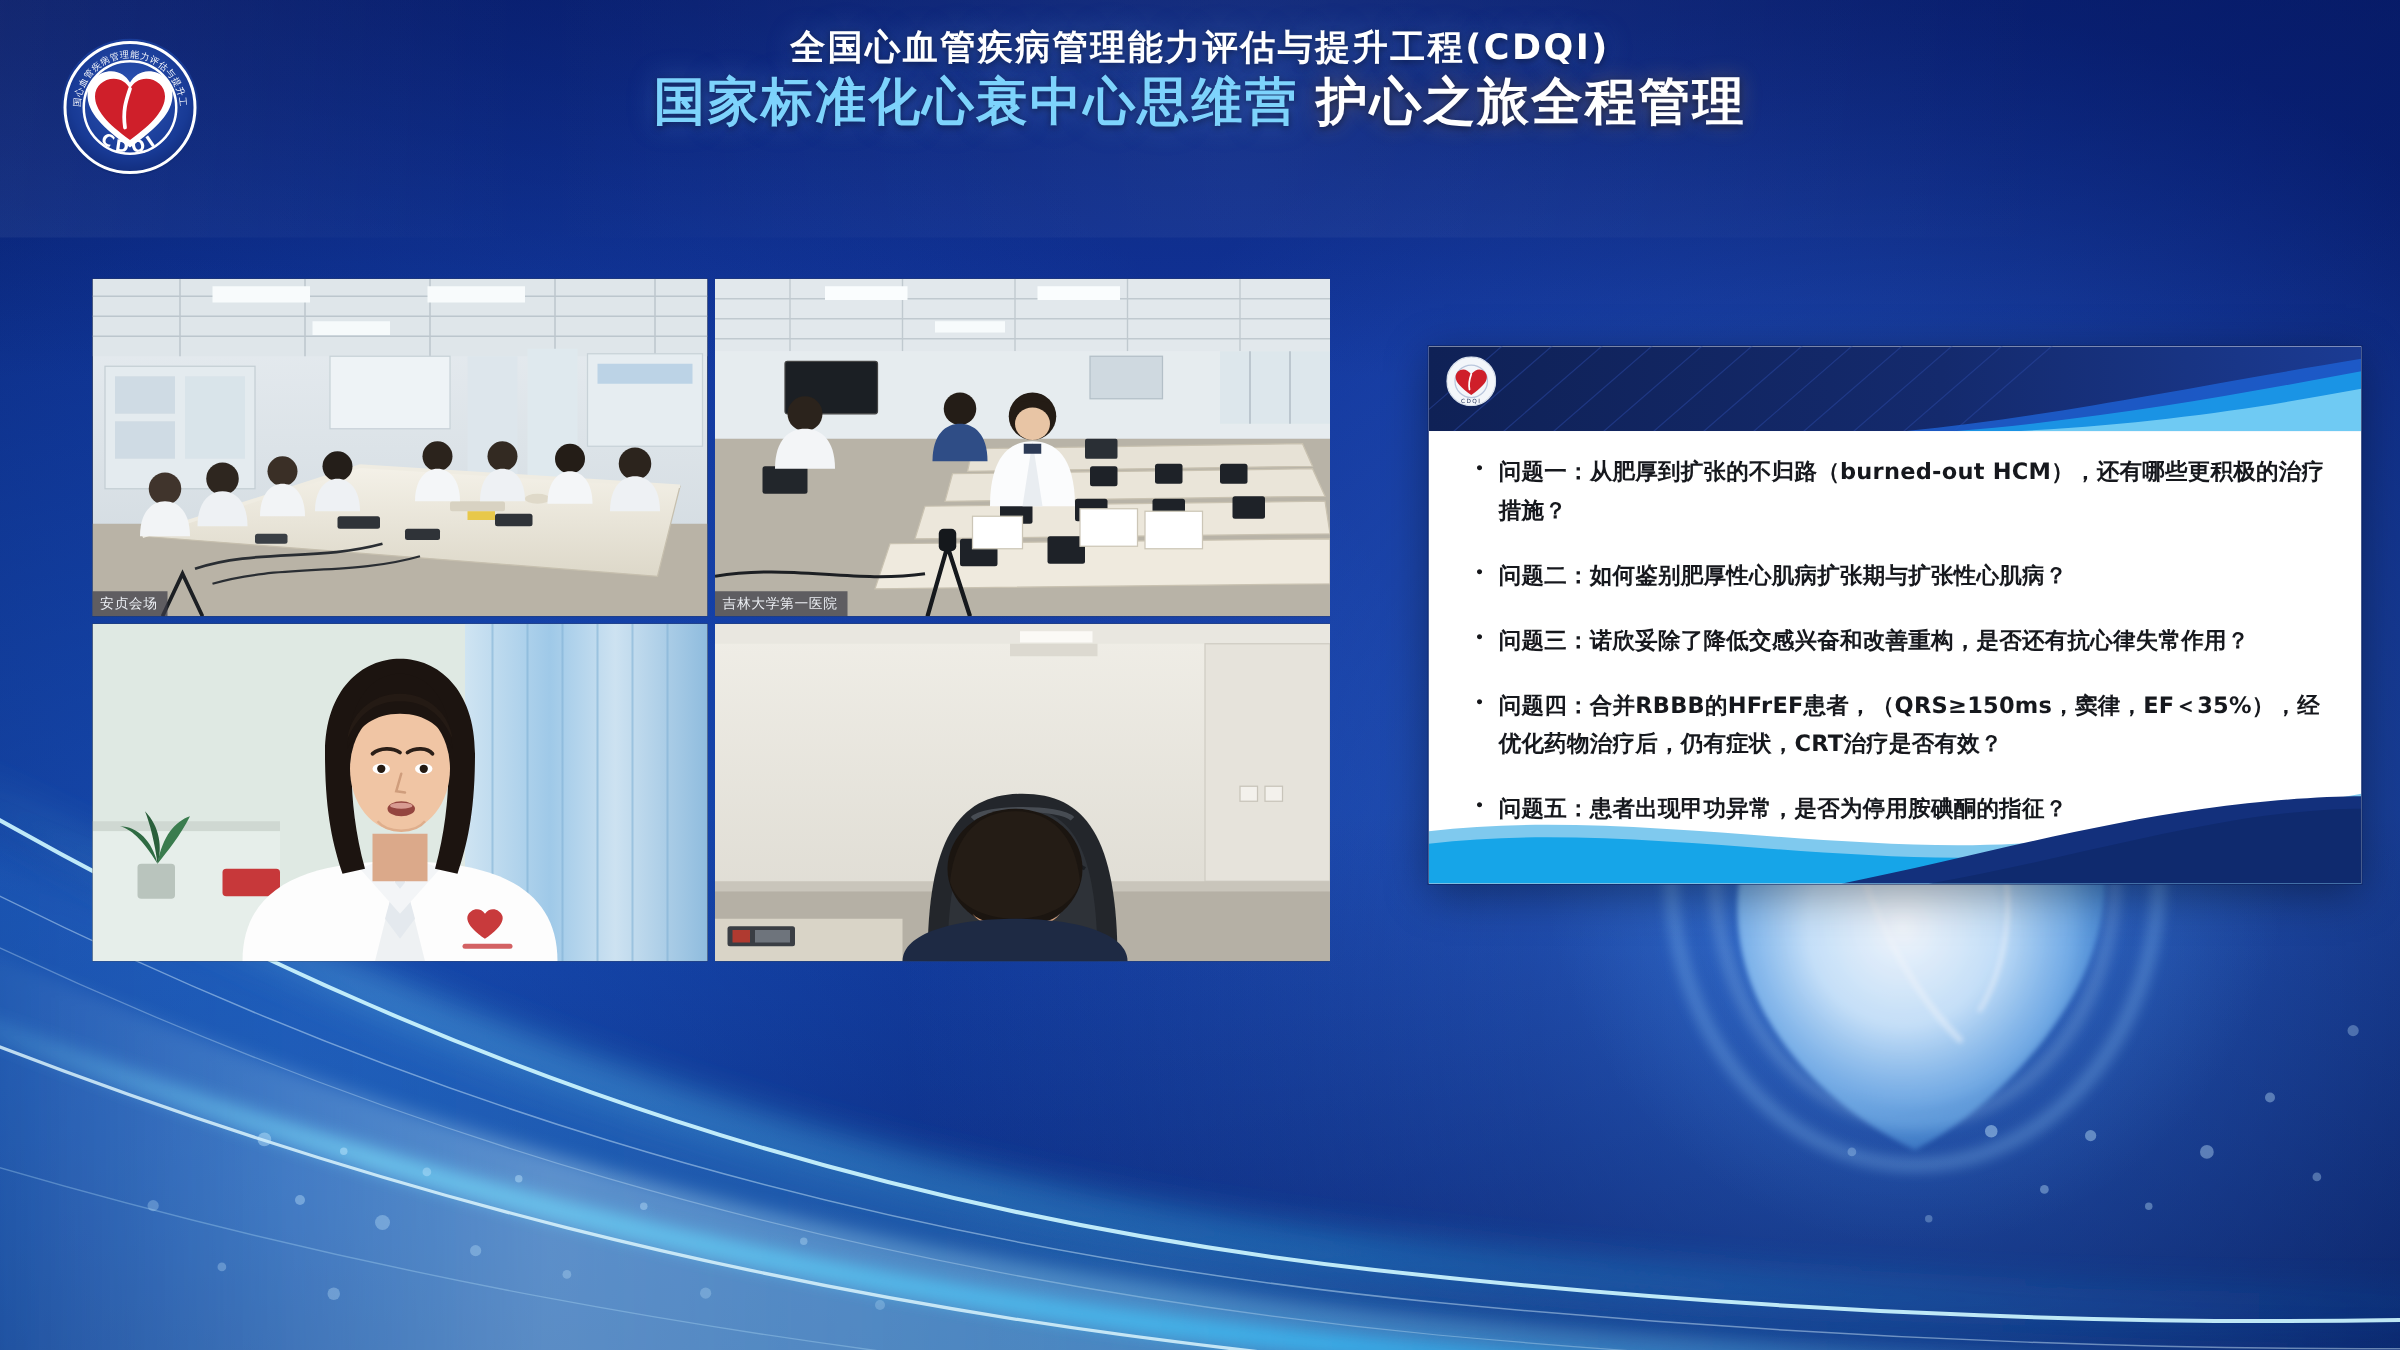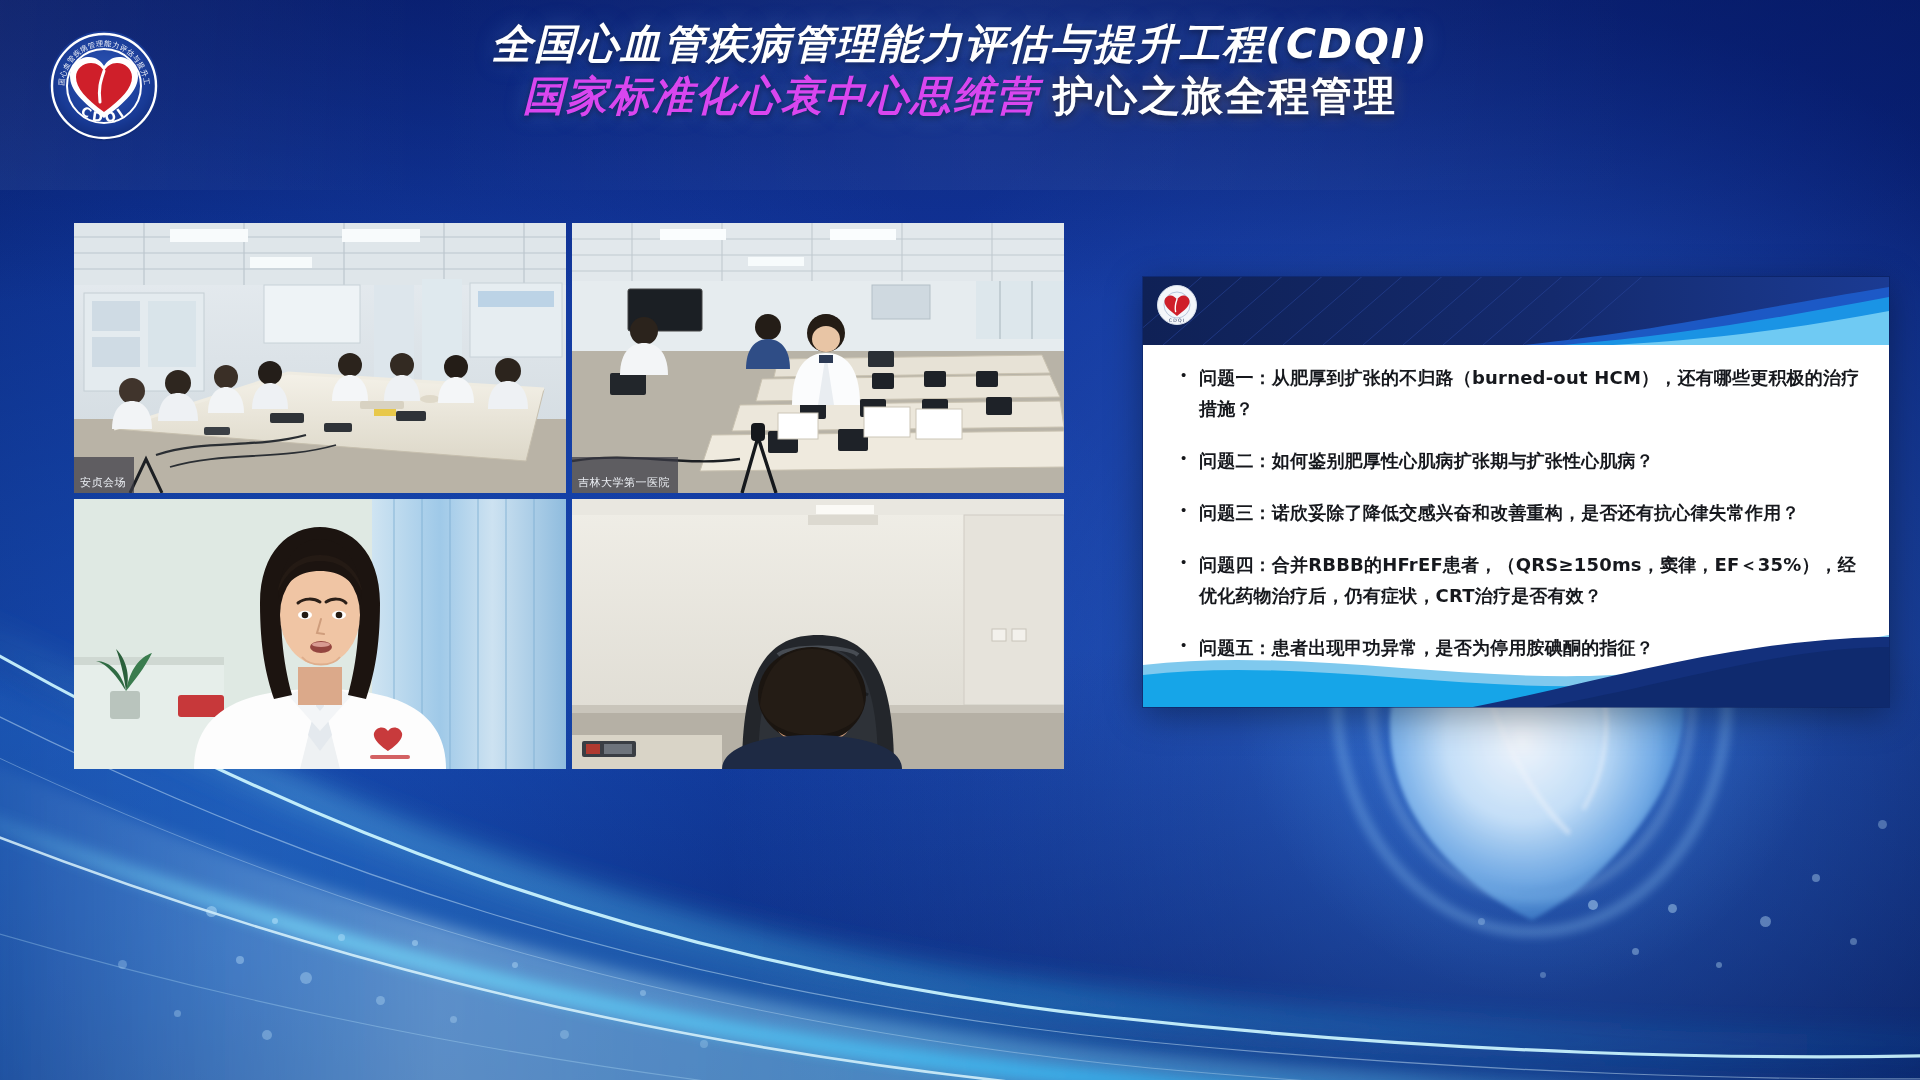--- a/index.html
+++ b/index.html
@@ -39,38 +39,38 @@
 
   
   .dots{position:absolute;inset:0;pointer-events:none;}
   .dot{position:absolute;border-radius:50%;background:rgba(200,235,255,.75);}
 
   
   .header{position:absolute;left:0;top:0;width:1920px;height:175px;}
   .logo-badge{position:absolute;left:48px;top:30px;width:112px;height:112px;}
   .title-wrap{position:absolute;left:0;top:22px;width:1920px;text-align:center;}
   .title-l1{font-family:"DejaVu Sans","Liberation Sans",sans-serif;
-    font-size:41px;font-weight:700;color:#ffffff;letter-spacing:2px;
-    font-style:italic;line-height:1.12;
+    font-size:28px;font-weight:700;color:#ffffff;letter-spacing:2px;
+    line-height:1.12;
     text-shadow:0 2px 6px rgba(0,0,0,.45), 0 0 22px rgba(120,180,255,.35);}
   .title-l2{margin-top:6px;font-family:"DejaVu Sans","Liberation Sans",sans-serif;
     font-size:41px;font-weight:700;letter-spacing:2px;line-height:1.12;}
-  .t-white{color:#d946ef;font-style:italic;
+  .t-white{color:#7dd3fc;
     text-shadow:0 2px 6px rgba(0,0,0,.45), 0 0 22px rgba(120,180,255,.35);text-align:center;}
   .t-gold{color:#ffffff;font-style:normal;font-weight:700;
     text-shadow:0 2px 6px rgba(0,0,0,.5), 0 0 18px rgba(255,190,70,.3);}
 
   
   .vgrid{position:absolute;left:74px;top:223px;width:990px;height:551px;
     display:grid;grid-template-columns:492px 492px;grid-template-rows:270px 270px;
     gap:6px;}
   .tile{position:relative;overflow:hidden;background:#2a2f36;}
   .tile .label{position:absolute;left:0;bottom:0;
     background:rgba(60,60,70,.72);color:#eceff4;font-size:11px;
-    padding:18px 8px 3px 6px;letter-spacing:.5px;
+    padding:2px 8px 3px 6px;letter-spacing:.5px;
     font-family:"DejaVu Sans","Liberation Sans",sans-serif;}
   .tile svg{display:block;width:100%;height:100%;}
 
   
   .slide{position:absolute;left:1143px;top:277px;width:746px;height:430px;
     background:#ffffff;overflow:hidden;
     box-shadow:0 0 0 1px rgba(10,30,90,.5), 0 8px 34px rgba(0,0,0,.38);}
   .slide-head{position:absolute;left:0;top:0;width:746px;height:68px;overflow:hidden;}
   .slide-foot{position:absolute;left:0;bottom:0;width:746px;height:86px;overflow:hidden;}
   .slide-logo{position:absolute;left:14px;top:8px;width:40px;height:40px;}

